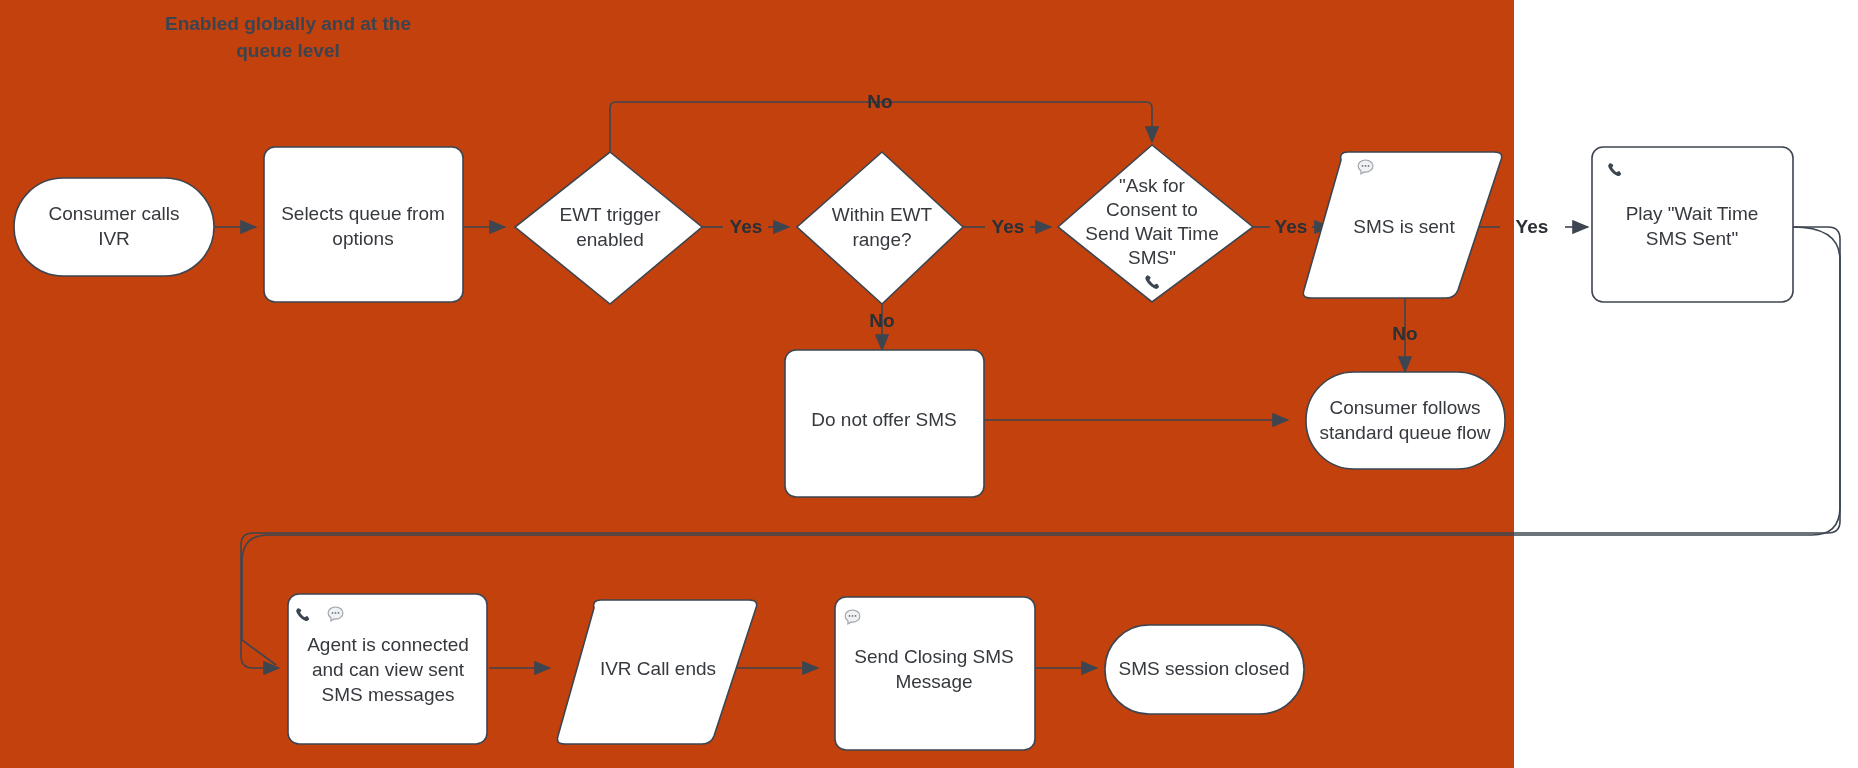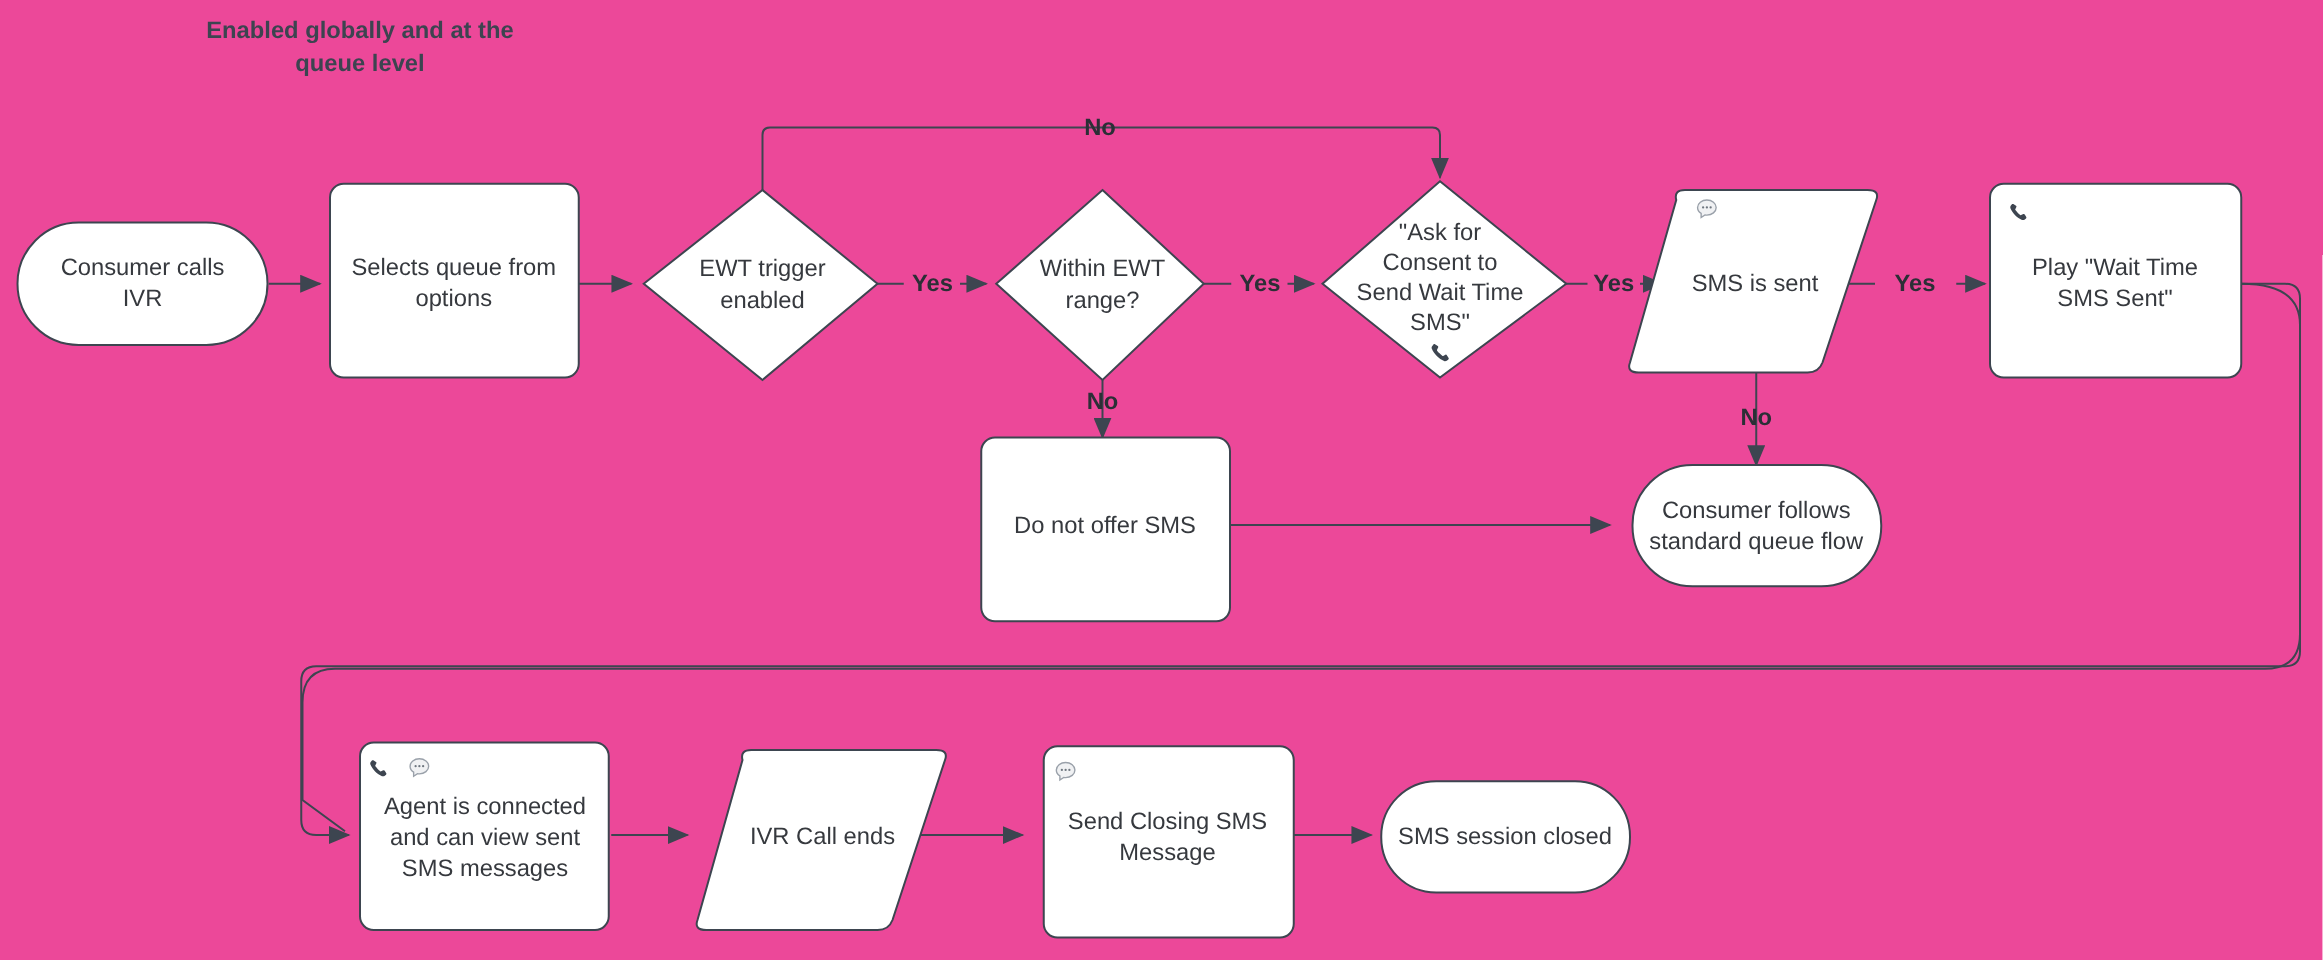--- a/index.html
+++ b/index.html
@@ -8,23 +8,23 @@
     background: #ffffff;
   }
   body {
     width: 1858px;
     height: 768px;
     font-family: "Liberation Sans", sans-serif;
     overflow: hidden;
   }
   #canvas {
     position: relative;
-    width: 1858px;
+    width: 1514px;
     height: 768px;
-    background: #ec4899;
+    background: #c2410c;
   }
   svg.flow {
     position: absolute;
     left: 0;
     top: 0;
     width: 1858px;
     height: 768px;
   }
   .node-shape {
     fill: #ffffff;

